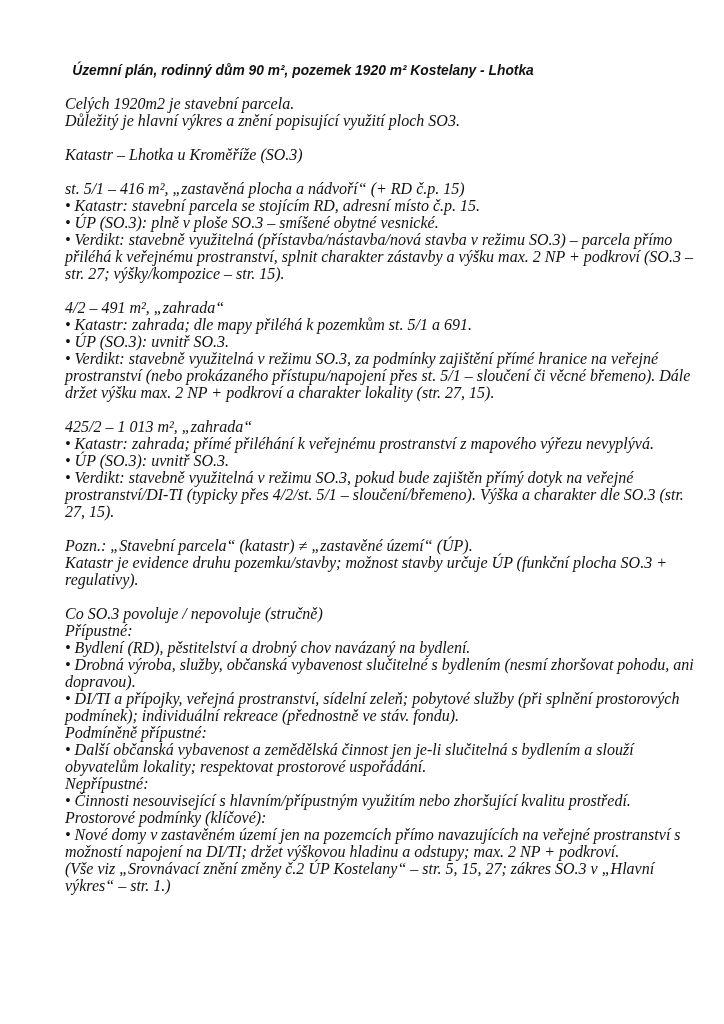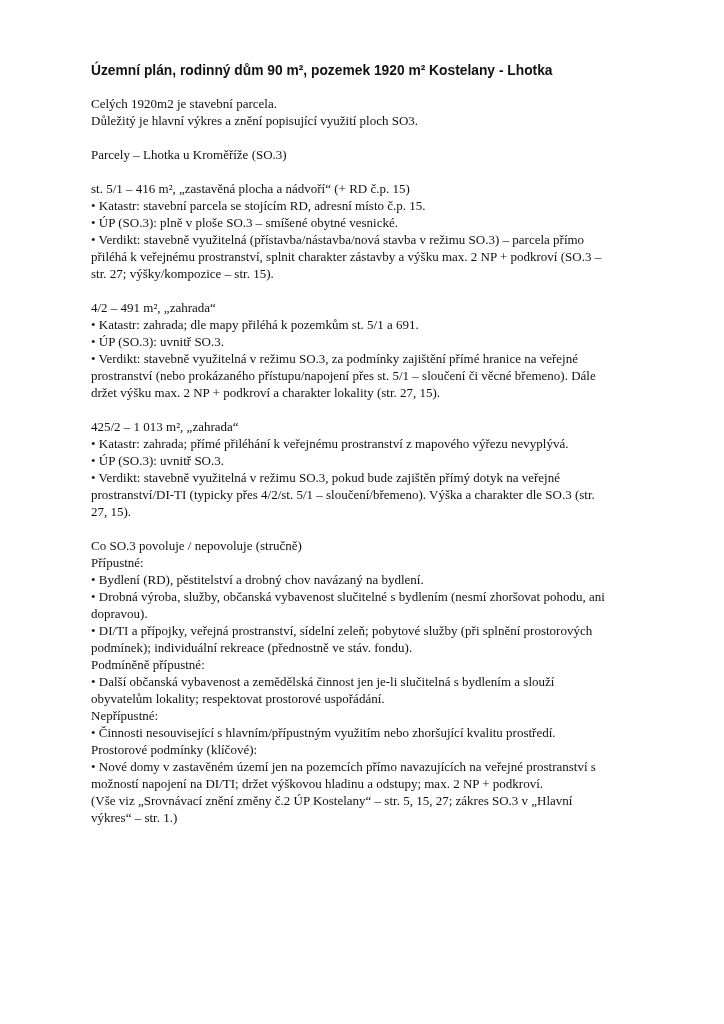--- a/index.html
+++ b/index.html
@@ -9,59 +9,60 @@
   }
   body {
     width: 724px;
     height: 1024px;
     overflow: hidden;
   }
   .page {
     box-sizing: border-box;
     width: 606px;
     height: 1024px;
-    padding: 62px 40px 0 91px;
+    padding: 62px 40px 0 65px;
     background: #ffffff;
     color: #111111;
+    font-style: italic;
   }
   .doc-title {
     font-family: "Liberation Sans", sans-serif;
     font-size: 13.8px;
     font-weight: bold;
     line-height: 17px;
     text-align: center;
     color: #111111;
     margin: 0 25px 0 0;   
     padding: 0;
     white-space: pre;
   }
   .title-gap {
     height: 16px;
   }
   .para {
     font-family: "Liberation Serif", "DejaVu Serif", serif;
-    font-size: 13px;
+    font-size: 16px;
     line-height: 17px;
     color: #111111;
     white-space: pre;
     margin: 0 0 17px 0;
   }
 </style>
 </head>
 <body>
 
 <div class="page">
   <div class="doc-title">Územní plán, rodinný dům 90 m², pozemek 1920 m² Kostelany - Lhotka</div>
   <div class="title-gap"></div>
 
   <div class="para">Celých 1920m2 je stavební parcela.
 Důležitý je hlavní výkres a znění popisující využití ploch SO3.</div>
 
 
-  <div class="para">Parcely – Lhotka u Kroměříže (SO.3)</div>
+  <div class="para">Katastr – Lhotka u Kroměříže (SO.3)</div>
 
   <div class="para">st. 5/1 – 416 m², „zastavěná plocha a nádvoří“ (+ RD č.p. 15)
 • Katastr: stavební parcela se stojícím RD, adresní místo č.p. 15.
 • ÚP (SO.3): plně v ploše SO.3 – smíšené obytné vesnické.
 • Verdikt: stavebně využitelná (přístavba/nástavba/nová stavba v režimu SO.3) – parcela přímo
 přiléhá k veřejnému prostranství, splnit charakter zástavby a výšku max. 2 NP + podkroví (SO.3 –
 str. 27; výšky/kompozice – str. 15).</div>
 
   <div class="para">4/2 – 491 m², „zahrada“
 • Katastr: zahrada; dle mapy přiléhá k pozemkům st. 5/1 a 691.
@@ -70,20 +71,23 @@
 prostranství (nebo prokázaného přístupu/napojení přes st. 5/1 – sloučení či věcné břemeno). Dále
 držet výšku max. 2 NP + podkroví a charakter lokality (str. 27, 15).</div>
 
   <div class="para">425/2 – 1 013 m², „zahrada“
 • Katastr: zahrada; přímé přiléhání k veřejnému prostranství z mapového výřezu nevyplývá.
 • ÚP (SO.3): uvnitř SO.3.
 • Verdikt: stavebně využitelná v režimu SO.3, pokud bude zajištěn přímý dotyk na veřejné
 prostranství/DI-TI (typicky přes 4/2/st. 5/1 – sloučení/břemeno). Výška a charakter dle SO.3 (str.
 27, 15).</div>
 
+  <div class="para">Pozn.: „Stavební parcela“ (katastr) ≠ „zastavěné území“ (ÚP).
+Katastr je evidence druhu pozemku/stavby; možnost stavby určuje ÚP (funkční plocha SO.3 +
+regulativy).</div>
 
   <div class="para">Co SO.3 povoluje / nepovoluje (stručně)
 Přípustné:
 • Bydlení (RD), pěstitelství a drobný chov navázaný na bydlení.
 • Drobná výroba, služby, občanská vybavenost slučitelné s bydlením (nesmí zhoršovat pohodu, ani
 dopravou).
 • DI/TI a přípojky, veřejná prostranství, sídelní zeleň; pobytové služby (při splnění prostorových
 podmínek); individuální rekreace (přednostně ve stáv. fondu).
 Podmíněně přípustné:
 • Další občanská vybavenost a zemědělská činnost jen je-li slučitelná s bydlením a slouží

